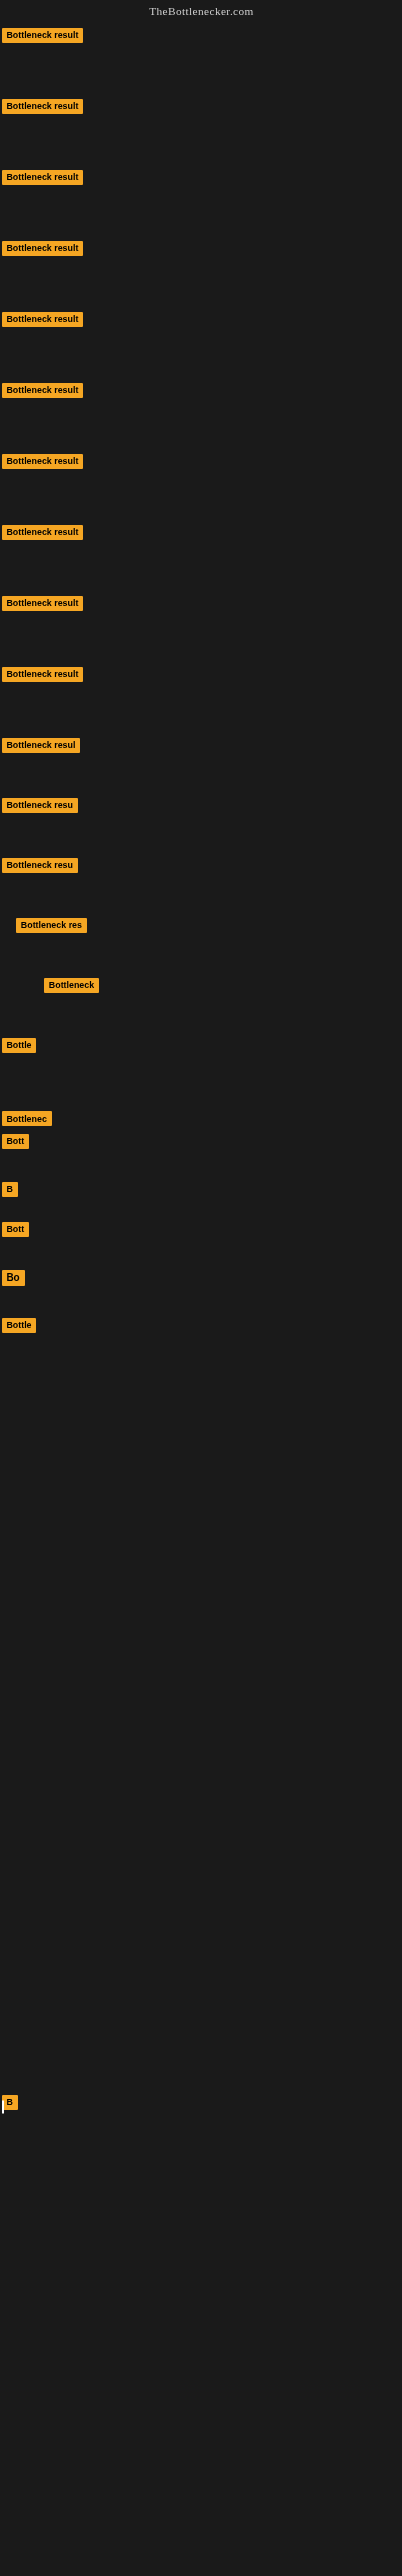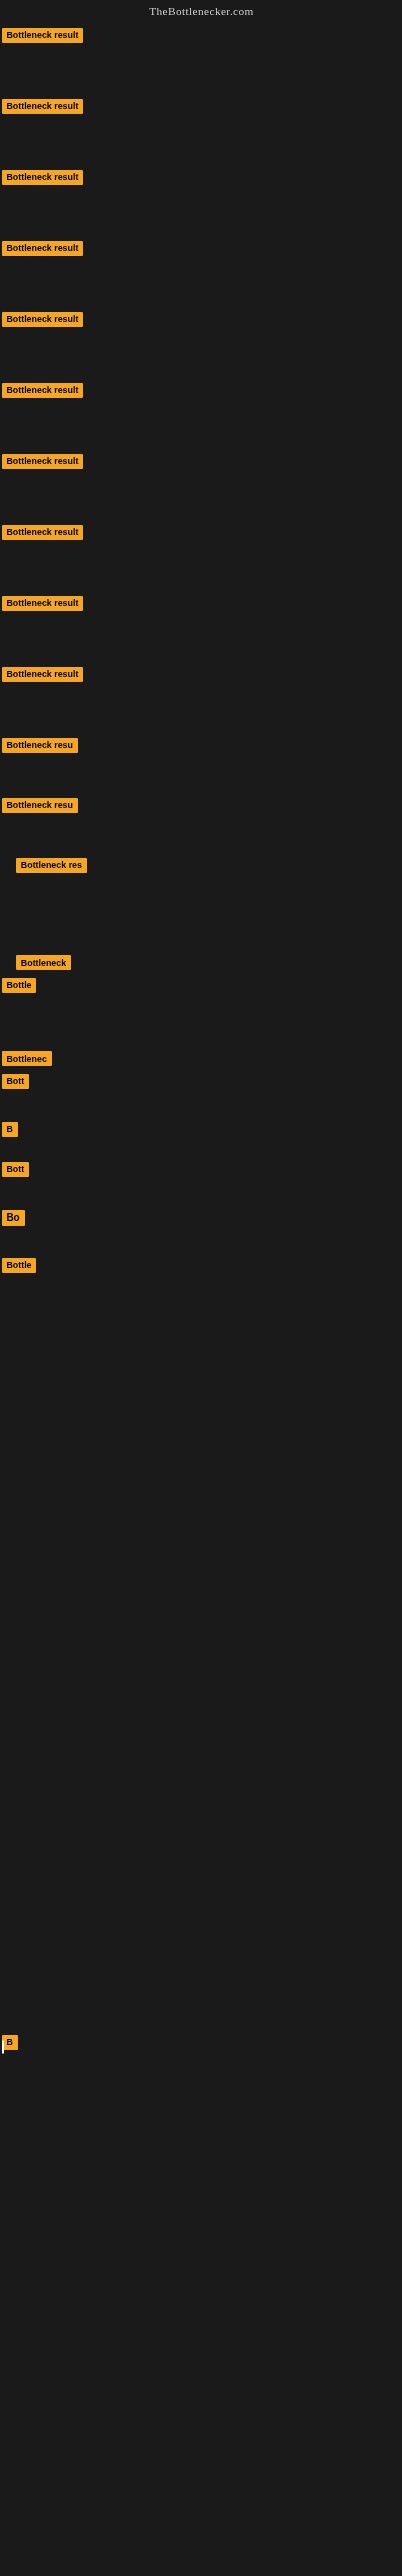--- a/index.html
+++ b/index.html
@@ -78,29 +78,32 @@
       <div style="position: relative; height: 71px; display: flex; align-items: flex-start; padding-top: 8px; padding-left: 1.6px;">
         <span class="bottleneck-badge">Bottleneck result</span>
       </div>
       <div style="position: relative; height: 71px; display: flex; align-items: flex-start; padding-top: 8px; padding-left: 1.6px;">
         <span class="bottleneck-badge">Bottleneck result</span>
       </div>
       <div style="position: relative; height: 71px; display: flex; align-items: flex-start; padding-top: 8px; padding-left: 1.6px;">
         <span class="bottleneck-badge">Bottleneck result</span>
       </div>
       <div style="position: relative; height: 60px; display: flex; align-items: flex-start; padding-top: 8px; padding-left: 1.6px;">
+        <span class="bottleneck-badge">Bottleneck resul</span>
+      </div>
+      <div style="position: relative; height: 60px; display: flex; align-items: flex-start; padding-top: 8px; padding-left: 1.6px;">
         <span class="bottleneck-badge">Bottleneck resu</span>
       </div>
       <div style="position: relative; height: 60px; display: flex; align-items: flex-start; padding-top: 8px; padding-left: 1.6px;">
         <span class="bottleneck-badge">Bottleneck resu</span>
       </div>
       <div style="position: relative; height: 60px; display: flex; align-items: flex-start; padding-top: 8px; padding-left: 16px;">
         <span class="bottleneck-badge">Bottleneck res</span>
       </div>
-      <div style="position: relative; height: 60px; display: flex; align-items: flex-end; padding-top: 8px; padding-left: 16px;">
+      <div style="position: relative; height: 60px; display: flex; align-items: flex-start; padding-top: 8px; padding-left: 5px; margin-left: 39px;">
         <span class="bottleneck-badge">Bottleneck</span>
       </div>
       <div style="position: relative; height: 48px; display: flex; align-items: flex-start; padding-top: 8px; padding-left: 1.6px;">
         <span class="bottleneck-badge">Bottle</span>
       </div>
       <div style="position: relative; height: 48px; display: flex; align-items: flex-end; padding-top: 8px; padding-left: 1.6px;">
         <span class="bottleneck-badge">Bottlenec</span>
       </div>
       <div style="position: relative; height: 48px; display: flex; align-items: flex-start; padding-top: 8px; padding-left: 1.6px;">
         <span class="bottleneck-badge">Bott</span>

